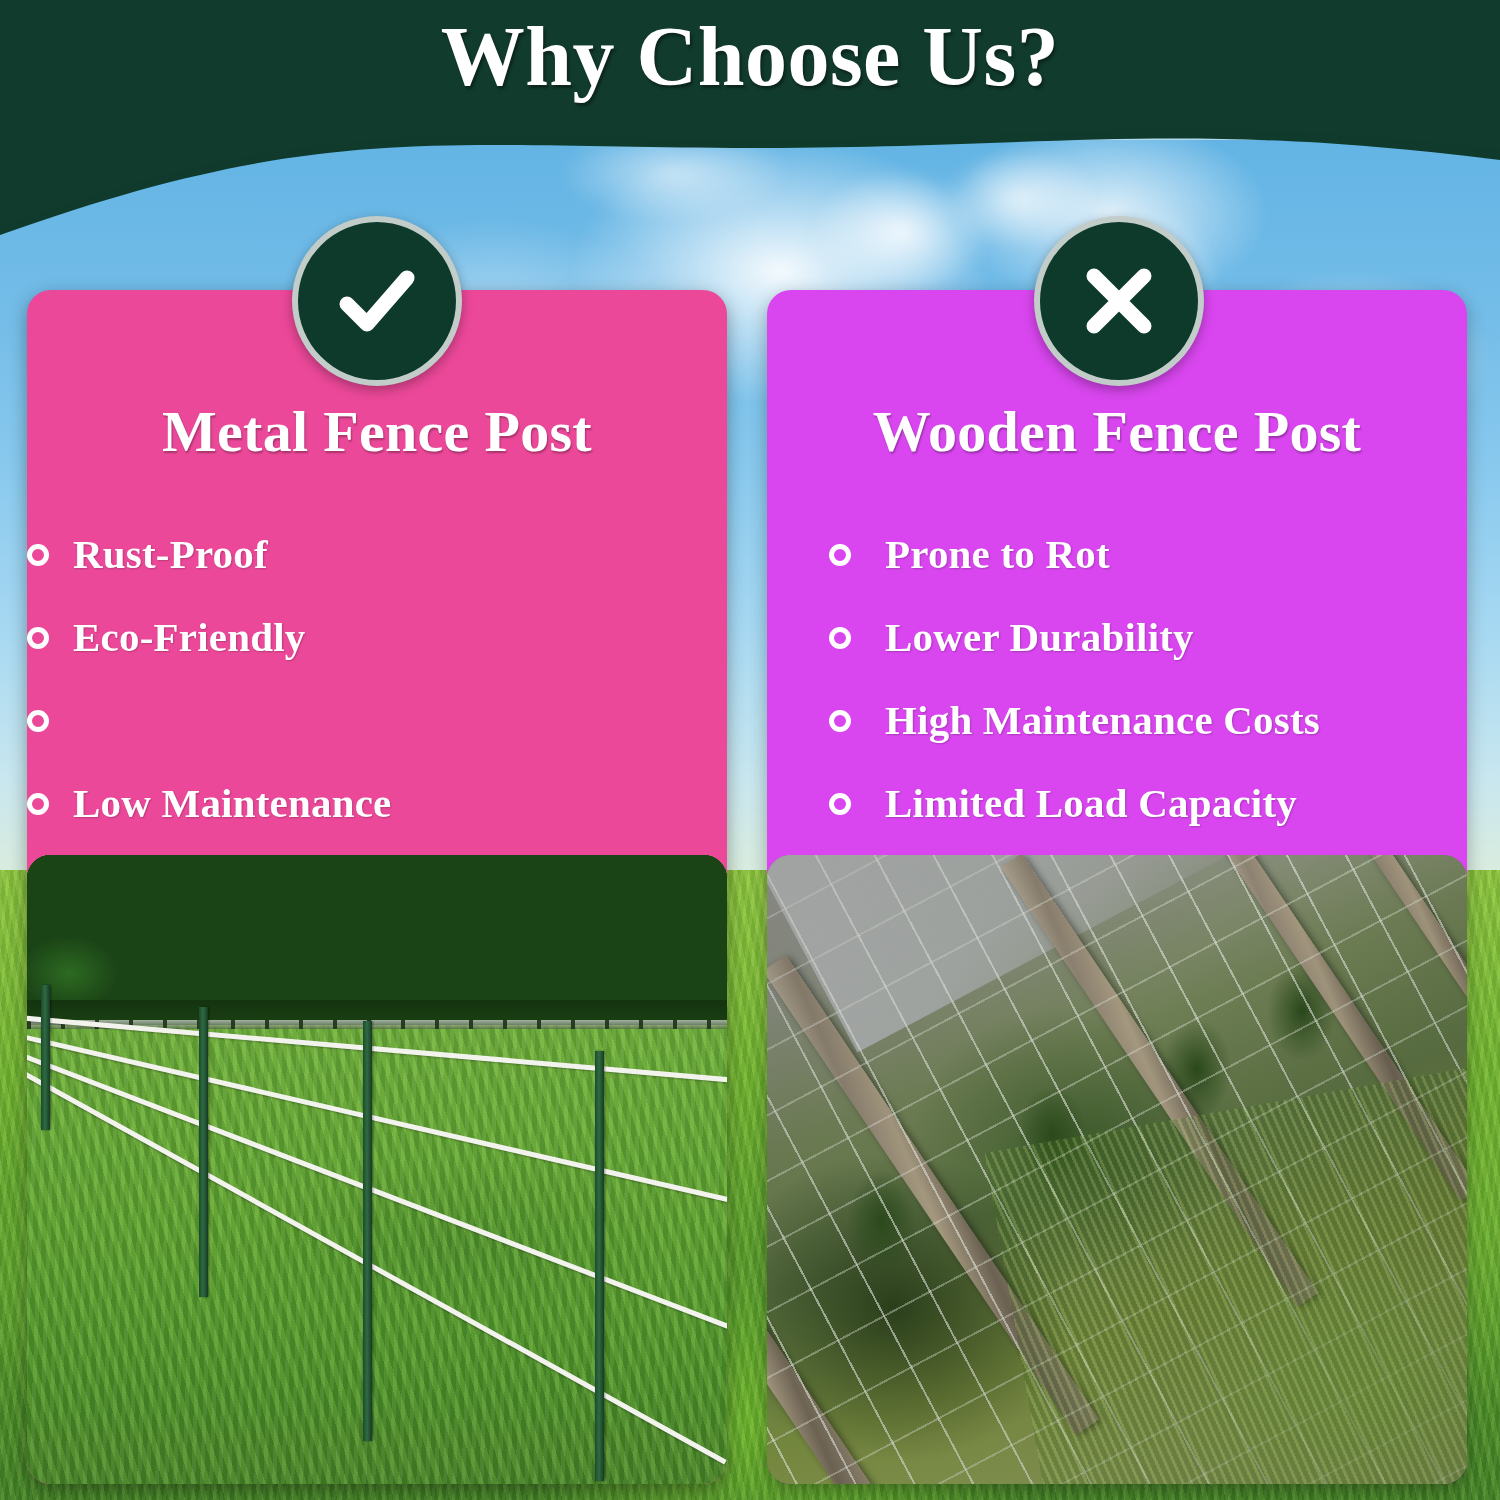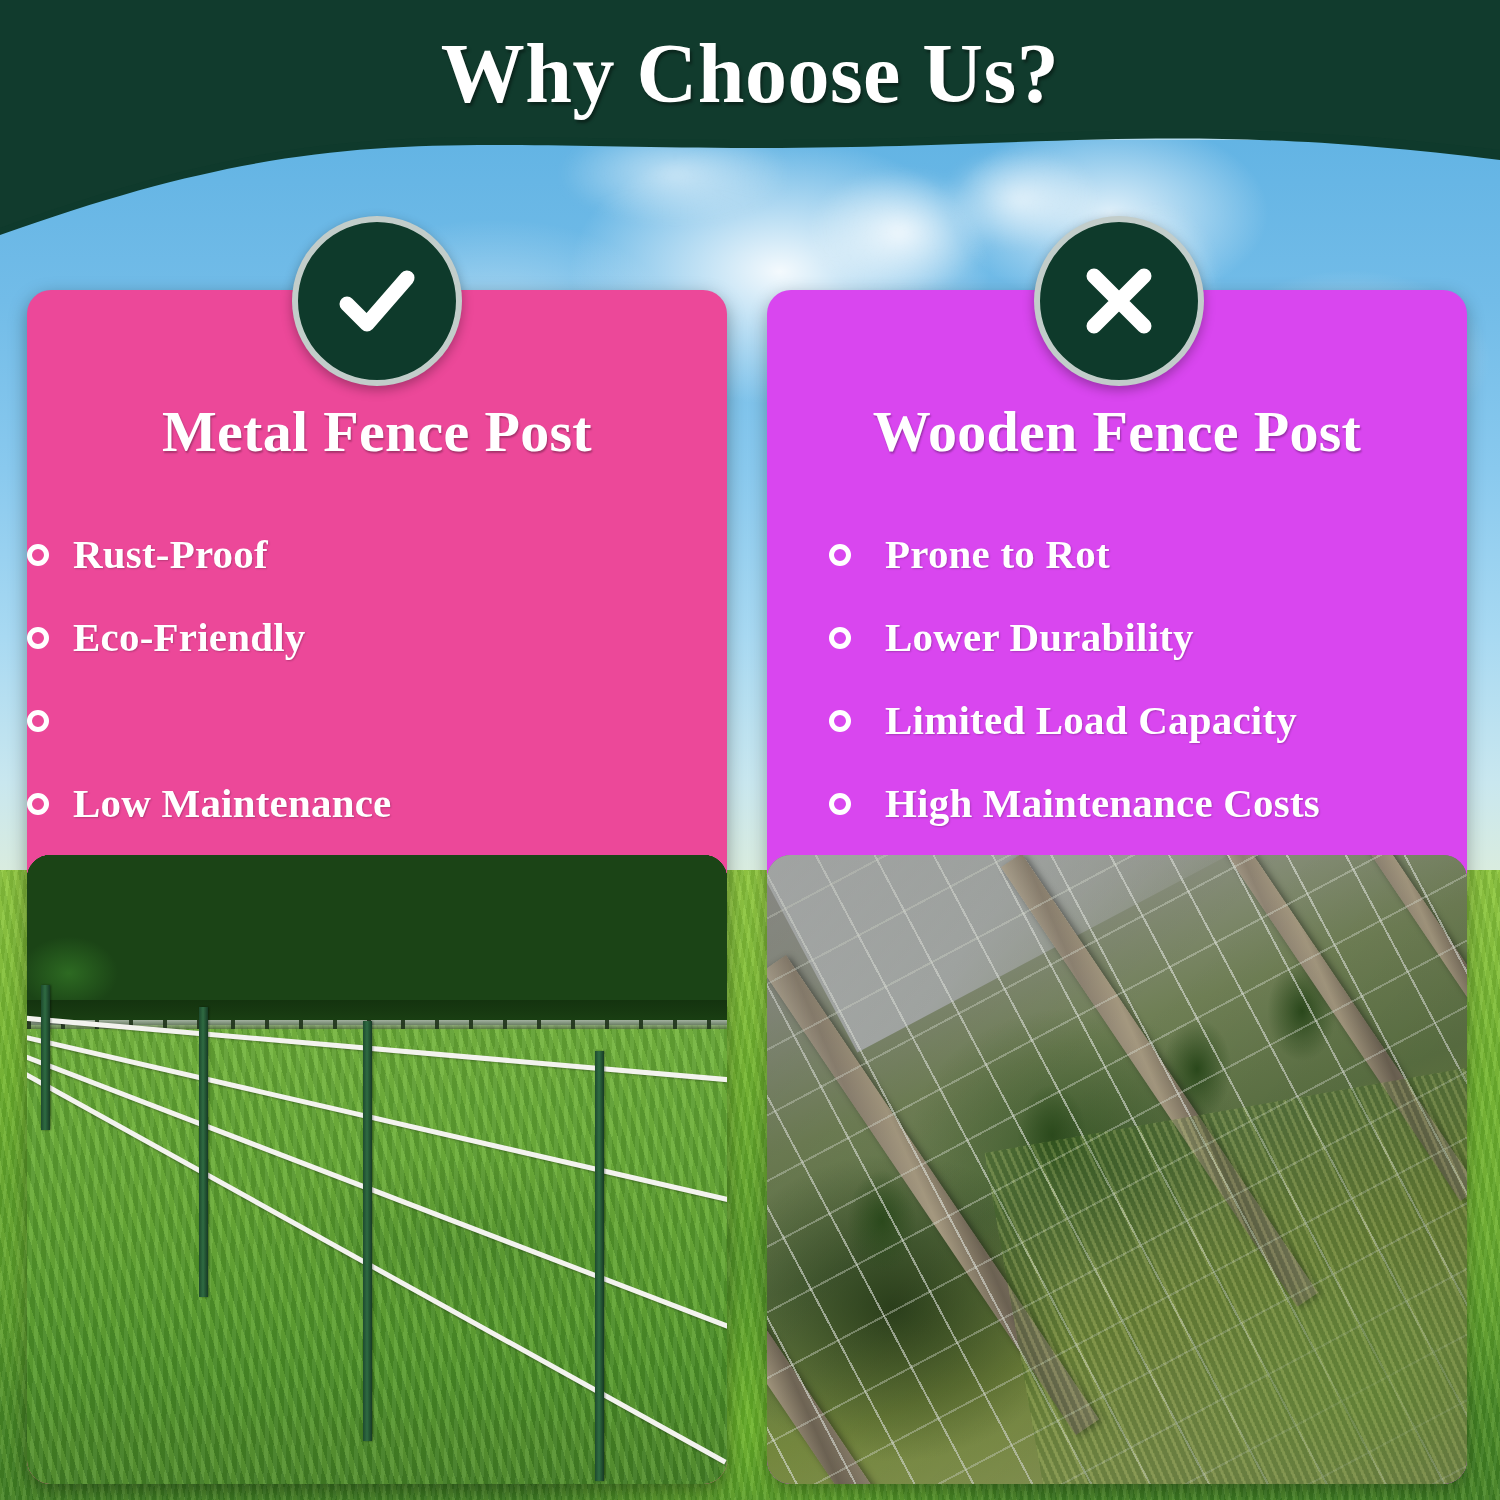--- a/index.html
+++ b/index.html
@@ -54,21 +54,21 @@
       radial-gradient(ellipse 160px 70px at 45% 8%, rgba(255,255,255,.6), rgba(255,255,255,0) 72%),
       radial-gradient(ellipse 90px 120px at 77% 35%, rgba(255,255,255,.5), rgba(255,255,255,0) 72%);
     filter:blur(6px);
   }
 
   
   .header-band { position:absolute; left:0; top:0; width:1500px; height:330px; overflow:hidden; }
   .header-band svg { position:absolute; left:0; top:0; }
 
   .page-title {
-    position:absolute; left:0; top:30px; width:1500px;
+    position:absolute; left:0; top:13px; width:1500px;
     text-align:center;
     font-size:84px; font-weight:bold; color:#ffffff;
     letter-spacing:.5px; line-height:1.05;
     text-shadow: 2px 3px 3px rgba(0,0,0,.38);
     z-index:6;
   }
 
   
   .card {
     position:absolute; top:290px; width:700px; height:1194px;
@@ -292,25 +292,25 @@
       <div class="feature-item">
         <span class="bullet-ring"></span>
         <span class="feature-label">Prone to Rot</span>
       </div>
       <div class="feature-item">
         <span class="bullet-ring"></span>
         <span class="feature-label">Lower Durability</span>
       </div>
       <div class="feature-item">
         <span class="bullet-ring"></span>
+        <span class="feature-label">High Maintenance Costs</span>
+      </div>
+      <div class="feature-item">
+        <span class="bullet-ring"></span>
         <span class="feature-label">Limited Load Capacity</span>
-      </div>
-      <div class="feature-item">
-        <span class="bullet-ring"></span>
-        <span class="feature-label">High Maintenance Costs</span>
       </div>
     </div>
 
     <div class="card-photo photo-wood">
       <div class="pw-base"></div>
       <div class="pw-sky"></div>
 
       <div class="pw-conifer" style="left:40px;  top:210px; width:150px; height:260px;"></div>
       <div class="pw-conifer" style="left:215px; top:130px; width:140px; height:250px;"></div>
       <div class="pw-conifer" style="left:360px; top:70px;  width:140px; height:240px;"></div>

